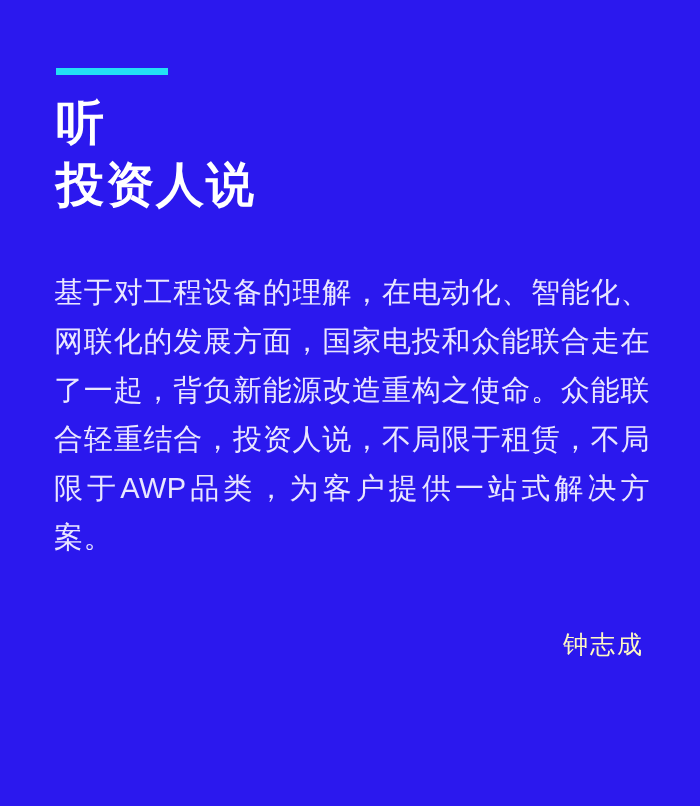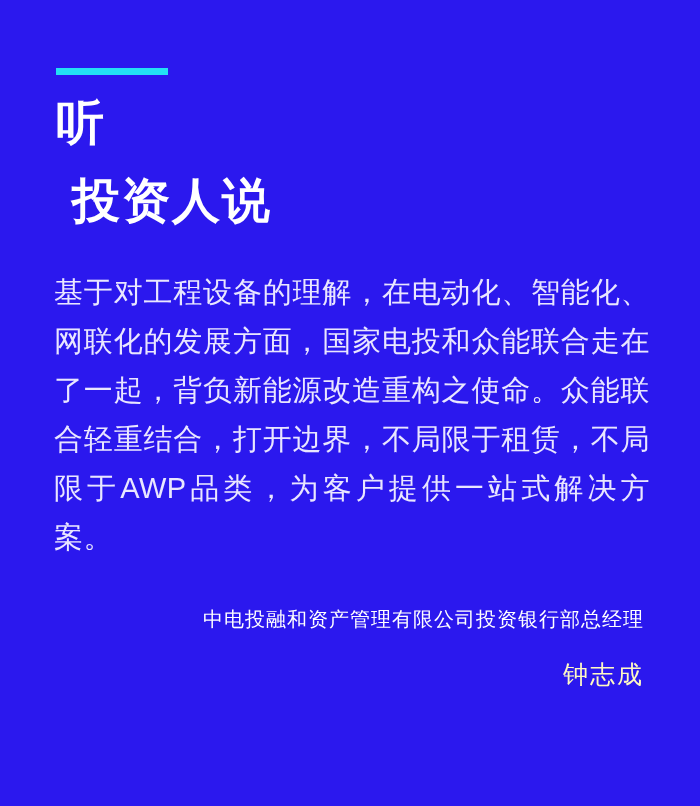--- a/index.html
+++ b/index.html
@@ -42,21 +42,21 @@
     line-height: 62px;
     letter-spacing: 2px;
     margin: 0;
   }
   .title-line2 {
     color: #ffffff;
     font-size: 48px;
     font-weight: bold;
     line-height: 62px;
     letter-spacing: 2px;
-    margin: 16px;
+    margin: 0;
   }
   .body-text {
     position: absolute;
     left: 54px;
     top: 268px;
     width: 596px;
     color: #e9e6ff;
     font-size: 29px;
     line-height: 49px;
     letter-spacing: 0.5px;
@@ -90,20 +90,19 @@
 
 <div class="card">
 
   <div class="accent-bar"></div>
 
   <div class="title-block">
     <p class="title-line1">听</p>
     <p class="title-line2">投资人说</p>
   </div>
 
-  <p class="body-text">基于对工程设备的理解，在电动化、智能化、网联化的发展方面，国家电投和众能联合走在了一起，背负新能源改造重构之使命。众能联合轻重结合，打开边界，不局限于租赁，不局限于AWP品类，为客户提供一站式解决方案。</p>
+  <p class="body-text">基于对工程设备的理解，在电动化、智能化、网联化的发展方面，国家电投和众能联合走在了一起，背负新能源改造重构之使命。众能联合轻重结合，投资人说，不局限于租赁，不局限于AWP品类，为客户提供一站式解决方案。</p>
 
   <div class="attribution">
-    <p class="attrib-org">中电投融和资产管理有限公司投资银行部总经理</p>
     <p class="attrib-name">钟志成</p>
   </div>
 
 </div>
 
 </body></html>

